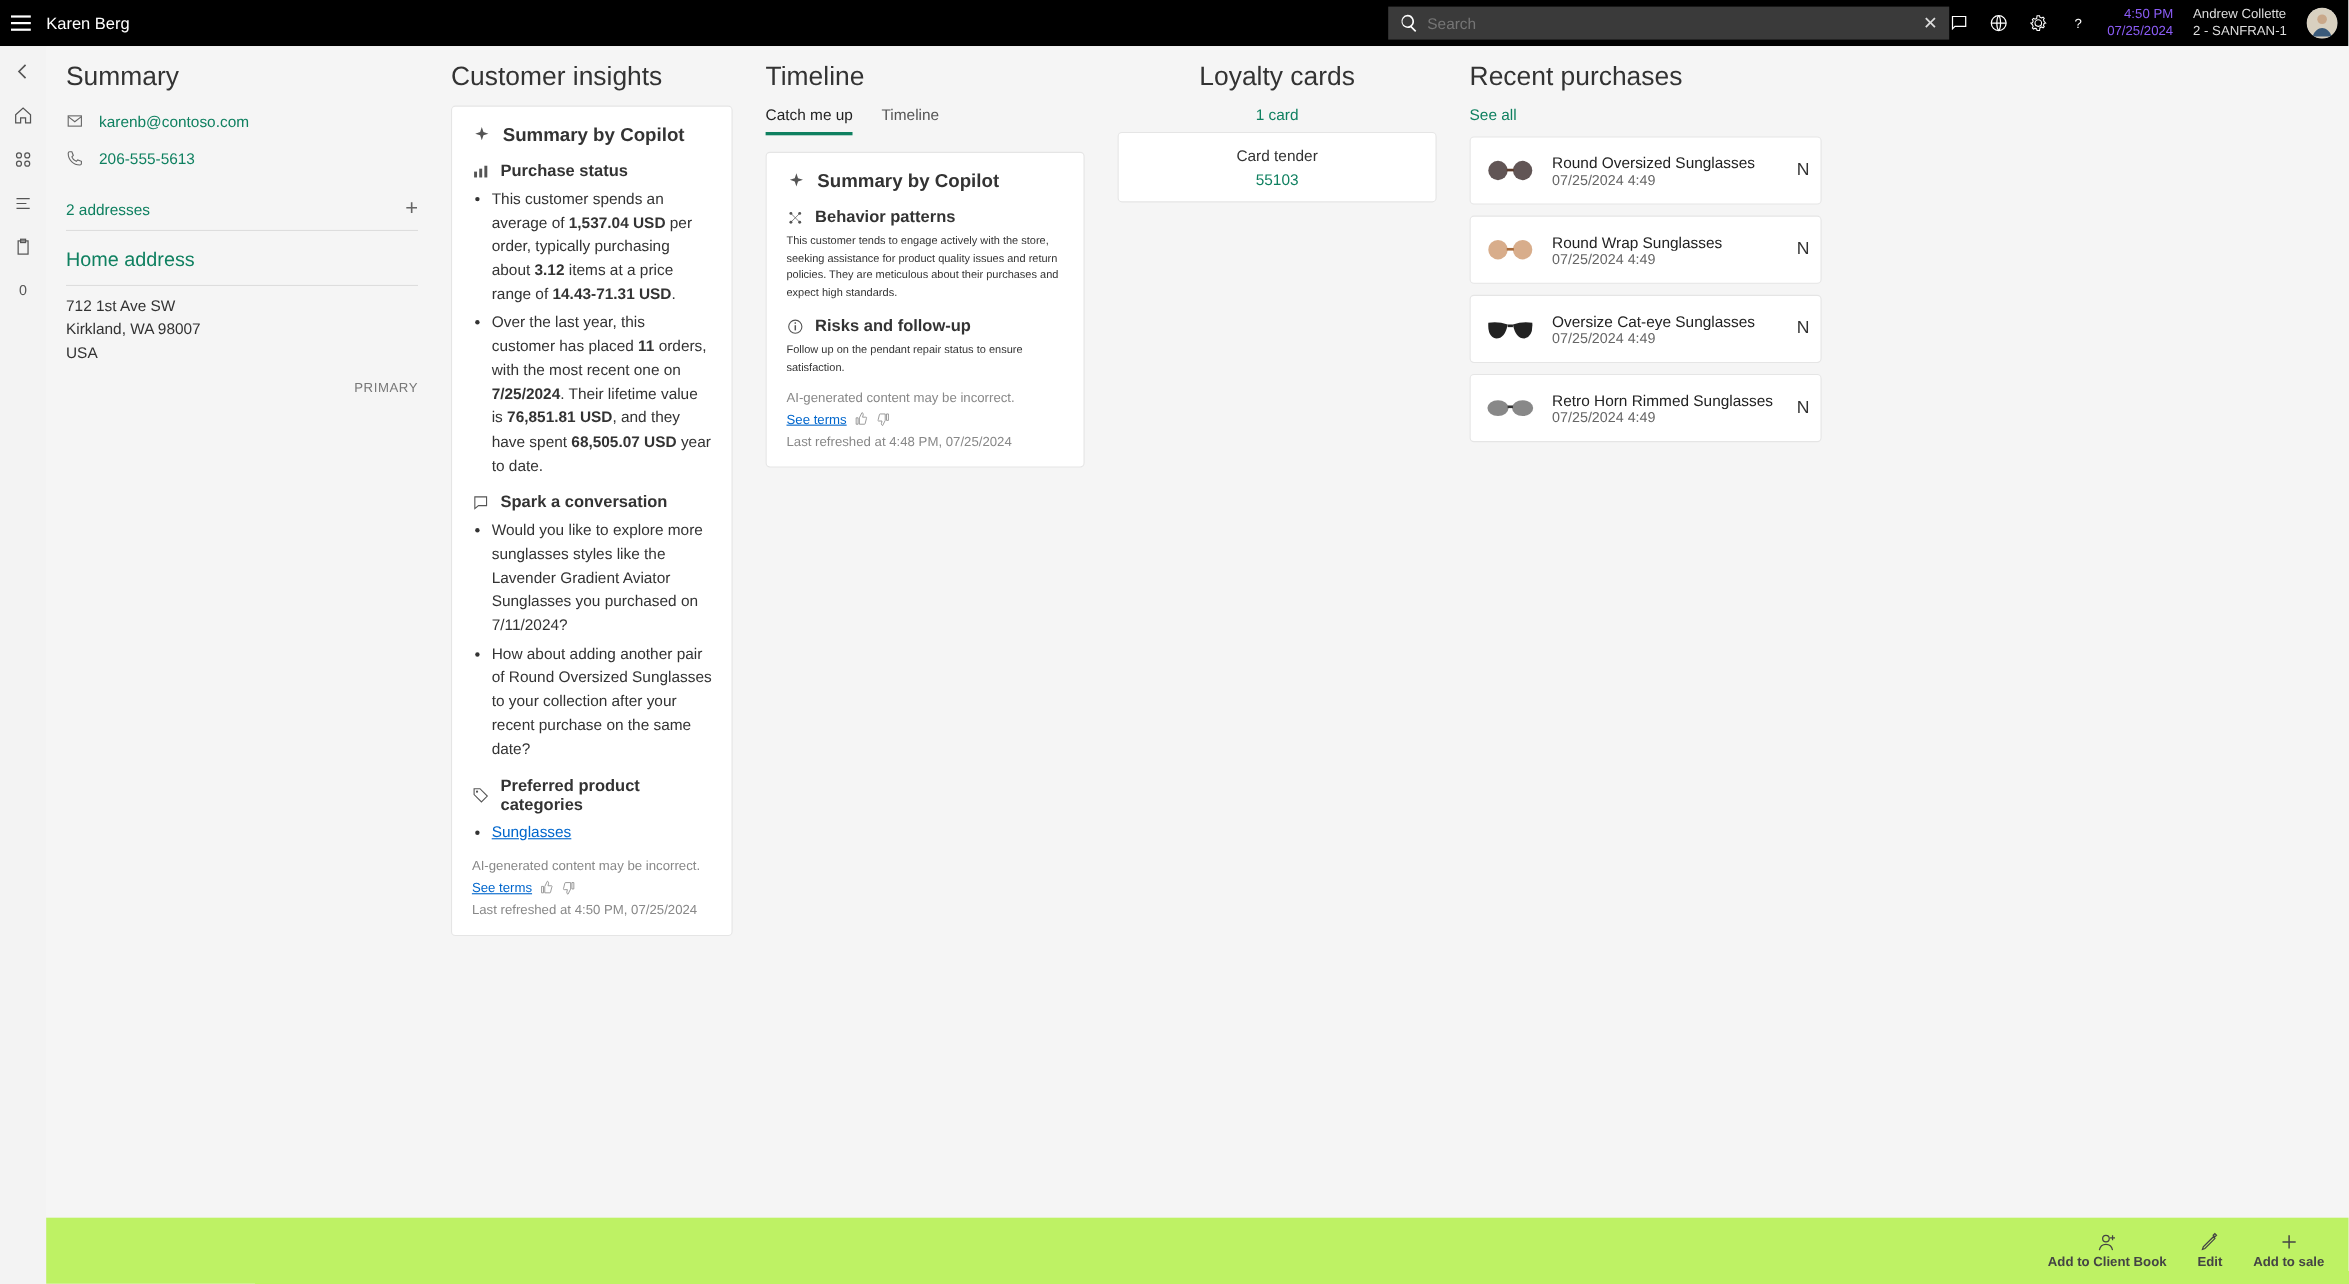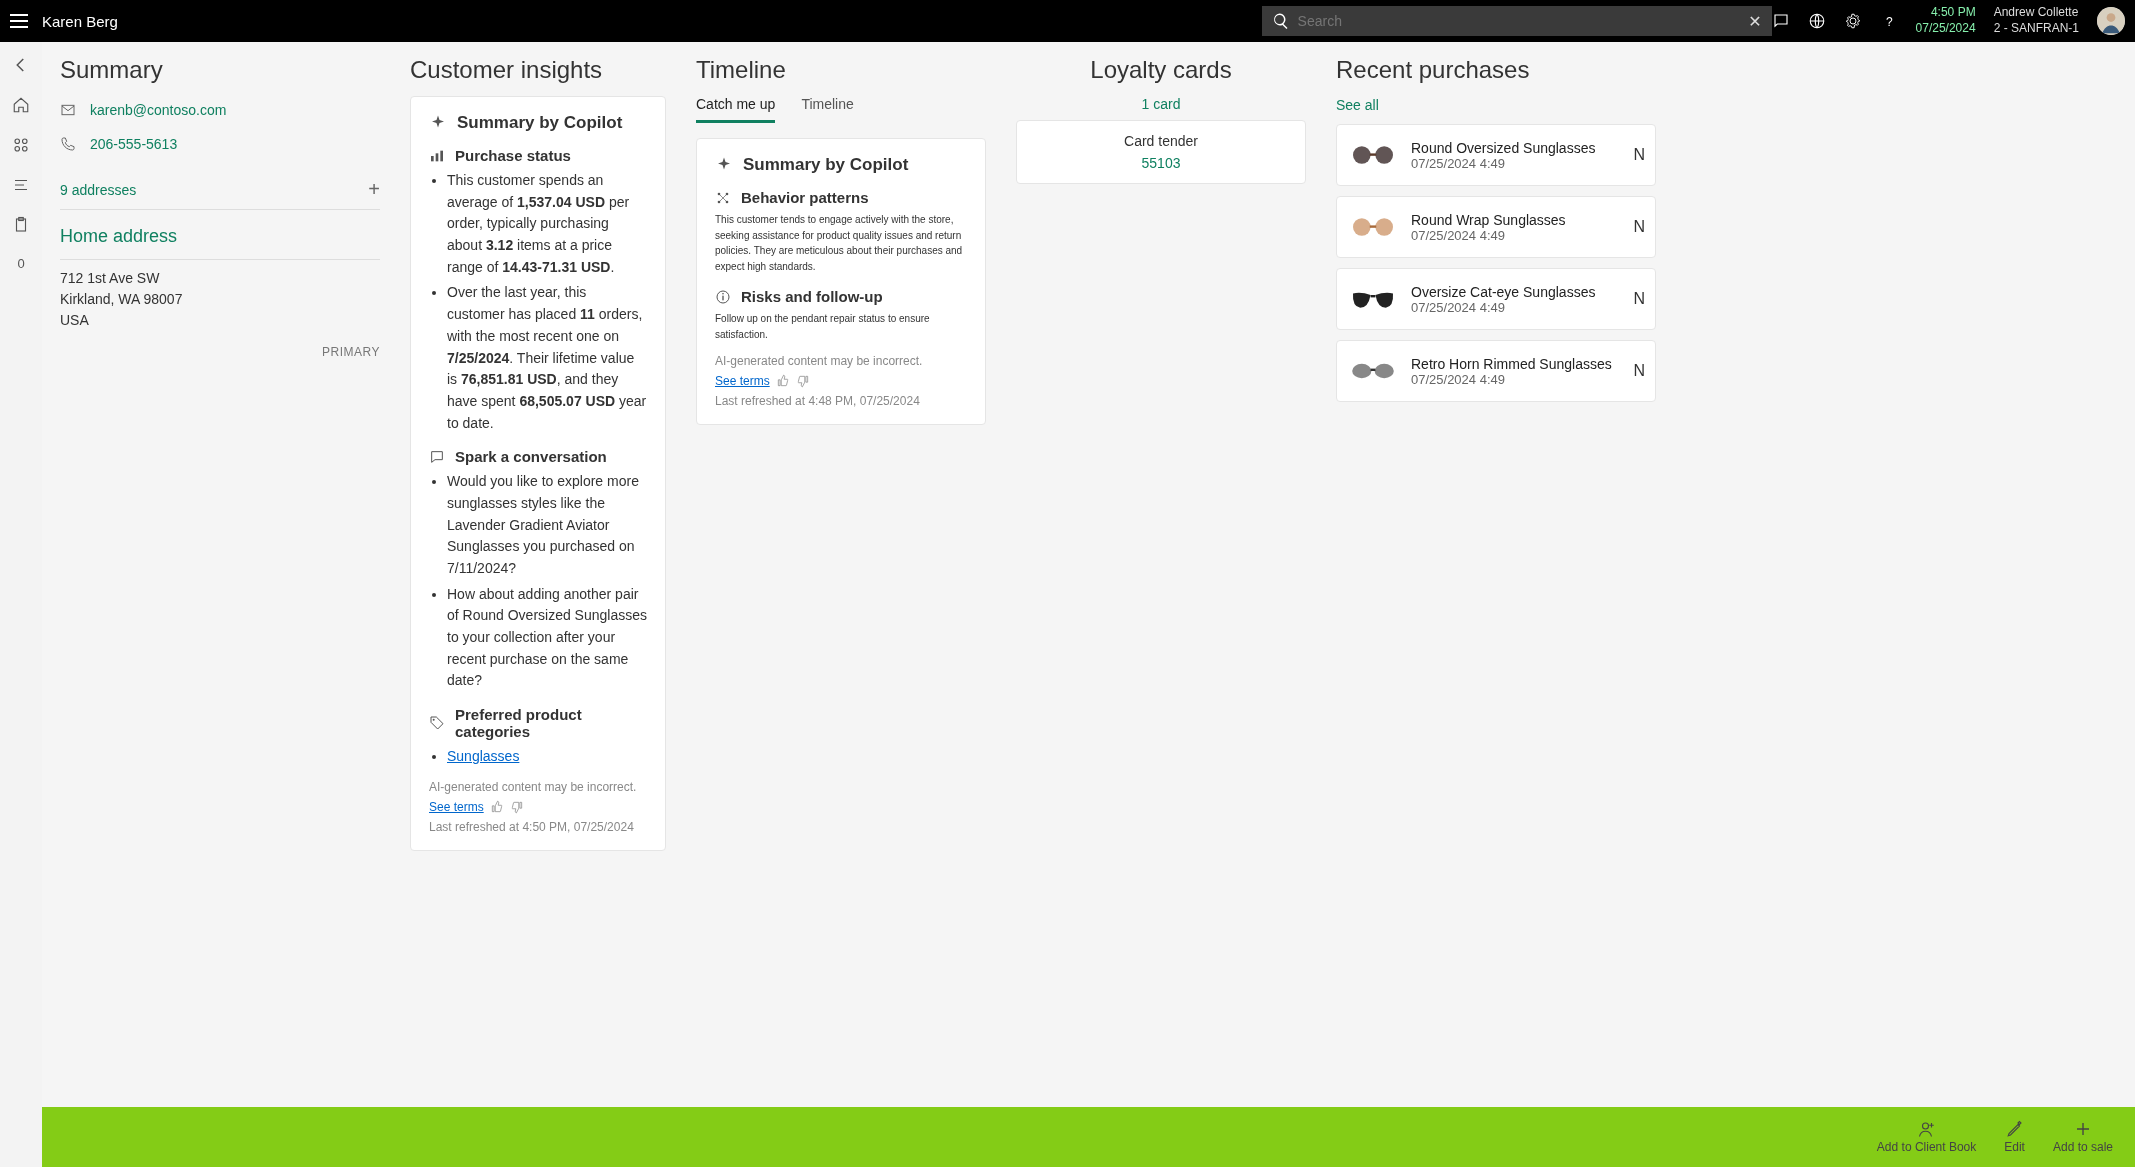--- a/index.html
+++ b/index.html
@@ -10,21 +10,21 @@
 .topbar .left { display: flex; align-items: center; gap: 14px; flex: 0 0 auto; }
 .hamburger { width: 18px; height: 14px; display: flex; flex-direction: column; justify-content: space-between; cursor: pointer; }
 .hamburger span { display: block; height: 2px; background: #fff; }
 .customer-name { font-size: 15px; }
 .search-wrap { flex: 1; display: flex; justify-content: flex-end; }
 .searchbox { background: #3a3a3a; width: 510px; height: 30px; display: flex; align-items: center; padding: 0 10px; gap: 8px; }
 .searchbox input { background: transparent; border: none; outline: none; color: #ddd; font-size: 14px; flex: 1; }
 .searchbox .close { color: #ddd; cursor: pointer; font-size: 16px; }
 .topbar .right { display: flex; align-items: center; gap: 18px; }
 .top-icon { width: 18px; height: 18px; fill: #fff; cursor: pointer; }
-.time-block { text-align: right; font-size: 12px; line-height: 1.3; color: #86efac; }
+.time-block { text-align: right; font-size: 12px; line-height: 1.3; color: #8b5cf6; }
 .user-block { font-size: 12px; line-height: 1.3; color: #ddd; }
 .avatar-sm { width: 28px; height: 28px; border-radius: 50%; background: #ccc; display: flex; align-items: center; justify-content: center; overflow: hidden; }
 .avatar-sm svg { width: 28px; height: 28px; }
 
 
 .leftrail { position: absolute; top: 42px; left: 0; width: 42px; bottom: 0; background: #f3f3f3; display: flex; flex-direction: column; align-items: center; padding-top: 14px; gap: 22px; }
 .leftrail .rail-icon { width: 18px; height: 18px; fill: #555; cursor: pointer; }
 .rail-badge { font-size: 13px; color: #555; }
 
 
@@ -87,21 +87,21 @@
 .see-all { color: #0f8060; font-size: 14px; text-decoration: none; }
 .purchase-row { background: #fff; border: 1px solid #e5e5e5; border-radius: 4px; padding: 10px; display: flex; gap: 12px; margin-top: 10px; align-items: center; }
 .purchase-row .thumbimg { width: 52px; height: 40px; display: flex; align-items: center; justify-content: center; }
 .purchase-row .thumbimg svg { width: 48px; }
 .purchase-row .info { flex: 1; font-size: 14px; }
 .purchase-row .info .name { color: #222; white-space: nowrap; overflow: hidden; text-overflow: ellipsis; }
 .purchase-row .info .date { color: #666; font-size: 13px; }
 .purchase-row .qty { font-size: 16px; color: #333; }
 
 
-.bottombar { position: absolute; bottom: 0; left: 42px; right: 0; height: 60px; background: #84cc16; display: flex; justify-content: flex-end; align-items: center; gap: 28px; padding: 0 22px; }
+.bottombar { position: absolute; bottom: 0; left: 42px; right: 0; height: 60px; background: #bef264; display: flex; justify-content: flex-end; align-items: center; gap: 28px; padding: 0 22px; font-weight: bold; }
 .bottom-btn { display: flex; flex-direction: column; align-items: center; gap: 2px; font-size: 12px; color: #444; cursor: pointer; text-align: center; }
 .bottom-btn svg { width: 18px; height: 18px; fill: #444; }
 
 b { font-weight: 600; }
 </style>
 </head>
 <body>
 
 <div class="topbar">
   <div class="left">
@@ -188,21 +188,21 @@
           </svg>
         <a href="#">karenb@contoso.com</a>
       </div>
       <div class="contact-row">
         <svg class="contact-icon" viewBox="0 0 24 24">
             <path d="M5 3c-1 0-2 1-2 2 0 9 7 16 16 16 1 0 2-1 2-2v-3l-5-2-2 2c-3-1-5-3-6-6l2-2-2-5H5z" fill="none" stroke="#666" stroke-width="1.5"></path>
           </svg>
         <a href="#">206-555-5613</a>
       </div>
       <div class="addr-head">
-        <a href="#">9 addresses</a>
+        <a href="#">2 addresses</a>
         <span class="plus">+</span>
       </div>
       <div class="home-addr">
         <div class="title">Home address</div>
       </div>
       <div class="addr-body">
         <div>712 1st Ave SW</div>
         <div>Kirkland, WA 98007</div>
         <div>USA</div>
       </div>

